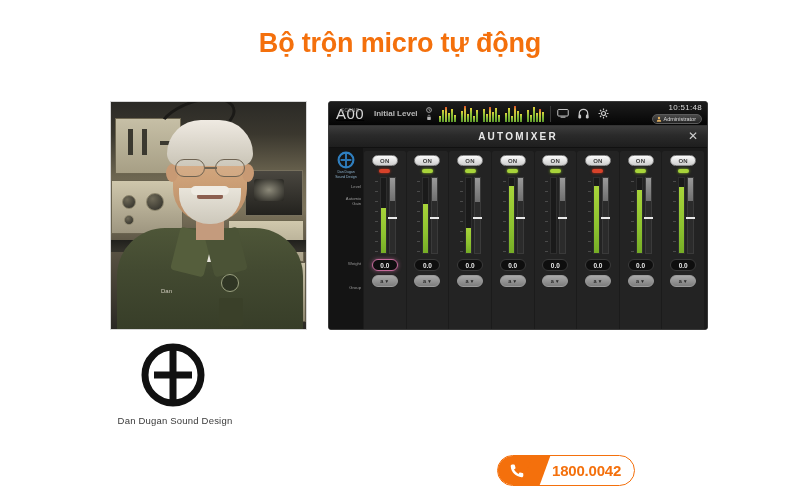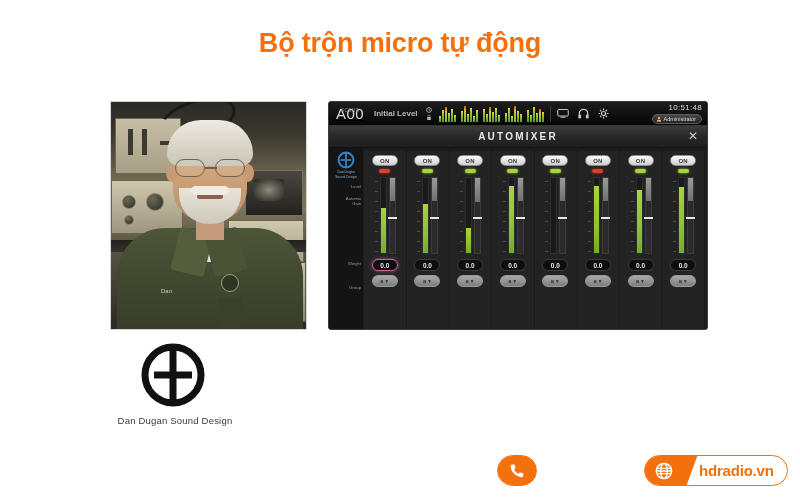--- a/index.html
+++ b/index.html
@@ -631,26 +631,17 @@
     </div>
 
   </div>
 
   <div class="pill" id="pill-phone">
     <div class="pill-icon">
       <svg width="16" height="16" viewBox="0 0 16 16" style="position:relative;z-index:2">
         <path d="M3.2 1.6c-.9 0-1.6.8-1.5 1.7.5 6 4.9 10.4 10.9 10.9.9.1 1.7-.6 1.7-1.5v-1.6c0-.5-.3-.9-.8-1l-2.3-.6c-.4-.1-.8.1-1 .4l-.7 1.1C7.6 9.9 6.1 8.4 5 6.5l1.1-.7c.4-.2.5-.6.4-1l-.6-2.3c-.1-.5-.5-.9-1-.9z" fill="#fff"></path>
       </svg>
     </div>
+    <div class="pill-text">1800.0042</div>
   </div>
 
-  <div class="pill" id="pill-web">
-    <div class="pill-icon">
-      <svg width="18" height="18" viewBox="0 0 18 18" style="position:relative;z-index:2">
-        <circle cx="9" cy="9" r="7.6" fill="none" stroke="#fff" stroke-width="1.5"></circle>
-        <ellipse cx="9" cy="9" rx="3.4" ry="7.6" fill="none" stroke="#fff" stroke-width="1.3"></ellipse>
-        <path d="M1.6 6.4h14.8M1.6 11.6h14.8M1.4 9h15.2" stroke="#fff" stroke-width="1.3"></path>
-      </svg>
-    </div>
-    <div class="pill-text">hdradio.vn</div>
-  </div>
 
 </div>
 
 </body></html>

